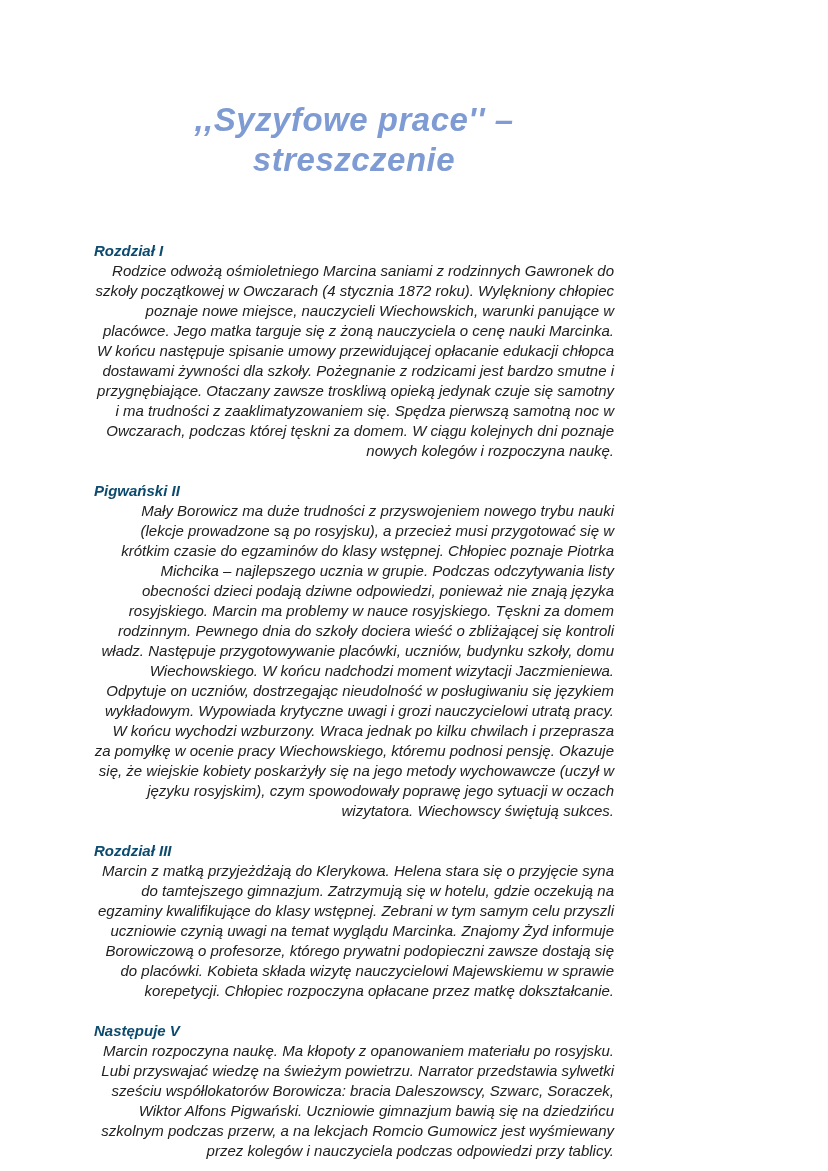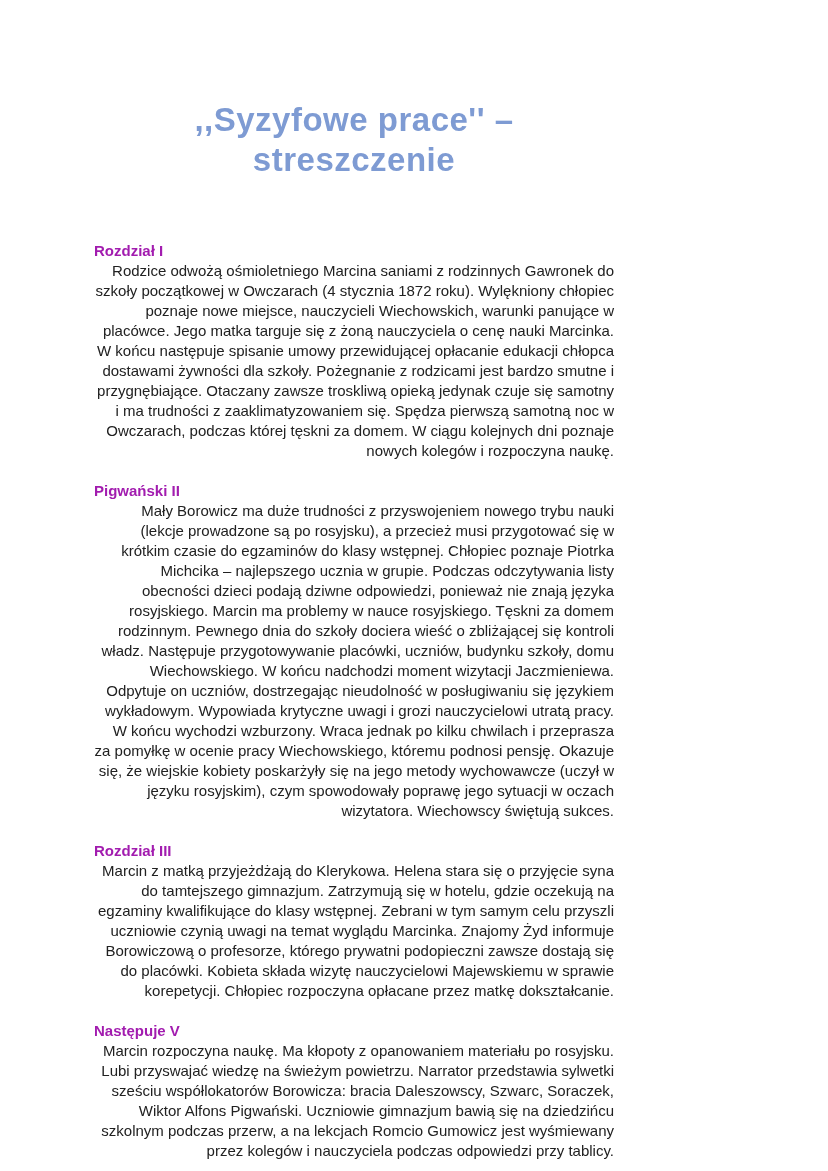--- a/index.html
+++ b/index.html
@@ -13,37 +13,38 @@
     font-family: "Liberation Sans", "DejaVu Sans", sans-serif;
     color: #212121;
     overflow: hidden;
   }
   .page {
     box-sizing: border-box;
     width: 704px;
     height: 1171px;
     padding: 100px 90px 32px 94px;
     background: #ffffff;
+    font-style: italic;
   }
   .doc-title {
     text-align: center;
     color: #7E9BD3;
     font-weight: bold;
     font-size: 33px;
     letter-spacing: 0.5px;
     margin: 0 0 62px 0;
     line-height: 1.2;
   }
   .doc-section {
     margin: 0 0 20px 0;
   }
   .section-heading {
     font-size: 15px;
     font-weight: bold;
-    color: #a21caf;
+    color: #0c4a6e;
     line-height: 20px;
     margin: 0;
   }
   .section-body {
     font-size: 15px;
     font-weight: normal;
     color: #212121;
     line-height: 20px;
     margin: 0;
     text-align: right;

